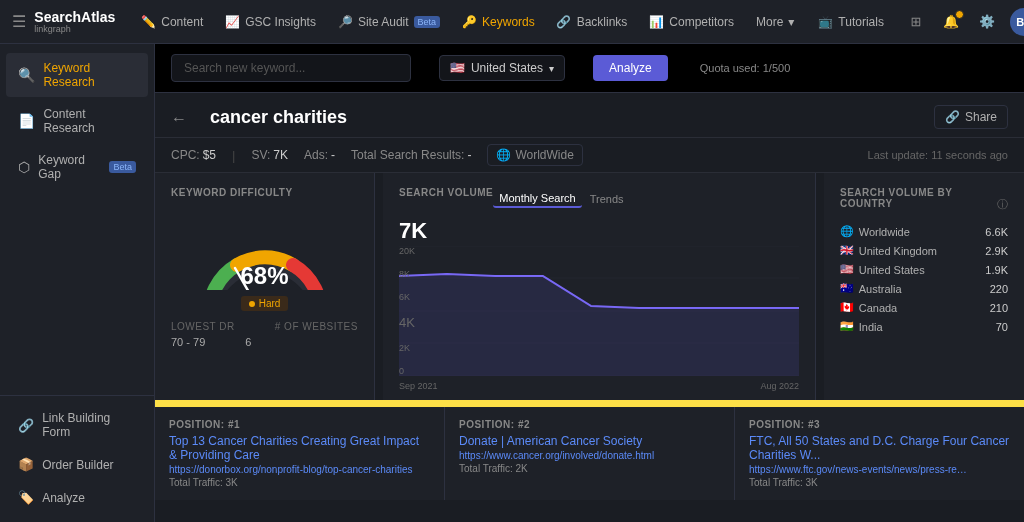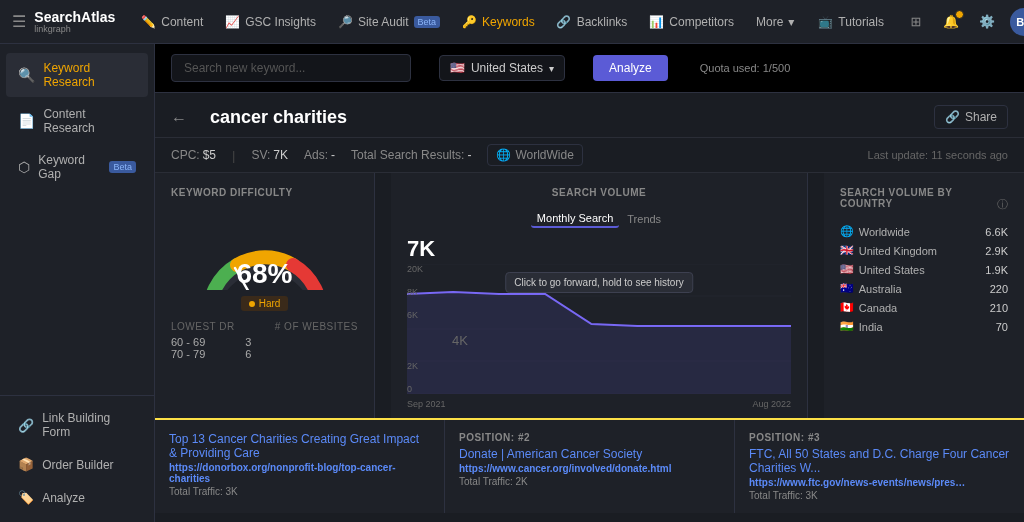--- a/index.html
+++ b/index.html
@@ -50,45 +50,45 @@
 
     
     .keyword-meta { padding: 6px 16px; display: flex; align-items: center; gap: 16px; border-bottom: 1px solid #2a2d36; }
     .meta-item { color: #888; font-size: 12px; display: flex; align-items: center; gap: 3px; }
     .meta-item span { color: #ccc; font-weight: 500; }
     .meta-divider { color: #444; }
     .last-update { margin-left: auto; color: #666; font-size: 11px; }
     .worldwide-btn { display: flex; align-items: center; gap: 4px; color: #888; font-size: 12px; cursor: pointer; border: 1px solid #2d3140; border-radius: 4px; padding: 3px 8px; }
 
     
-    .cards-row { display: flex; gap: 16px; border-bottom: 2px solid #fde047; }
+    .cards-row { display: flex; gap: 8px; border-bottom: 7px solid #fde047; }
 
     
     .card { background: #1e2128; border-right: 1px solid #2d3140; padding: 14px 16px; }
     .card-title { color: #888; font-size: 10px; font-weight: 600; letter-spacing: 0.5px; text-transform: uppercase; margin-bottom: 12px; }
     .kd-card { width: 220px; }
     .sv-card { flex: 1; }
     .svbc-card { width: 200px; border-right: none; }
 
     
     .gauge-container { display: flex; flex-direction: column; align-items: center; }
     .gauge-wrap { position: relative; width: 140px; height: 80px; overflow: hidden; margin: 0 auto; }
     .gauge-wrap svg { width: 140px; height: 140px; }
-    .gauge-pct { position: absolute; bottom: 0; left: 50%; transform: translateX(-50%); font-size: 28px; font-weight: 700; color: #fff; }
+    .gauge-pct { position: absolute; bottom: 0; left: 50%; transform: translateX(-50%); font-size: 24px; font-weight: 700; color: #fff; }
     .hard-badge { background: #3a2a1a; color: #f0a500; font-size: 10px; padding: 2px 8px; border-radius: 3px; margin-top: 6px; display: inline-flex; align-items: center; gap: 4px; }
     .hard-dot { width: 6px; height: 6px; background: #f0a500; border-radius: 50%; }
 
     
     .dr-table { margin-top: 10px; }
     .dr-header { display: flex; gap: 40px; color: #666; font-size: 10px; text-transform: uppercase; letter-spacing: 0.5px; margin-bottom: 4px; }
     .dr-row { display: flex; gap: 40px; font-size: 11px; color: #aaa; }
     .dr-row span:last-child { display: flex; align-items: center; gap: 2px; }
 
     
-    .sv-header { display: flex; align-items: center; justify-content: flex-start; margin-bottom: 8px; flex-direction: column; }
+    .sv-header { display: flex; align-items: center; justify-content: flex-start; margin-bottom: 8px; }
     .sv-toggle { display: flex; gap: 2px; }
     .sv-toggle-btn { background: transparent; border: none; color: #888; font-size: 11px; cursor: pointer; padding: 2px 6px; border-radius: 3px; }
     .sv-toggle-btn.active { color: #fff; border-bottom: 2px solid #5b5bd6; }
     .sv-value { font-size: 22px; font-weight: 700; color: #fff; margin-bottom: 2px; }
     .tooltip-bubble { position: absolute; background: #2a2d36; border: 1px solid #3d4050; border-radius: 4px; padding: 4px 8px; font-size: 10px; color: #ccc; white-space: nowrap; top: 8px; left: 50%; transform: translateX(-50%); }
     .chart-area { position: relative; width: 100%; height: 140px; }
 
     
     .svbc-list { display: flex; flex-direction: column; gap: 6px; margin-top: 4px; }
     .svbc-row { display: flex; align-items: center; justify-content: space-between; font-size: 11px; }
@@ -96,21 +96,21 @@
     .svbc-val { color: #ccc; font-weight: 500; }
     .svbc-title { display: flex; align-items: center; gap: 5px; }
     .info-icon { color: #666; font-size: 11px; cursor: pointer; }
 
     
     .serp-section { padding: 0; display: flex; gap: 0; }
     .serp-item { flex: 1; border-right: 1px solid #2d3140; padding: 12px 14px; background: #1e2128; }
     .serp-item:last-child { border-right: none; }
     .position-label { color: #888; font-size: 10px; font-weight: 600; letter-spacing: 0.5px; text-transform: uppercase; margin-bottom: 4px; }
     .serp-title { color: #5b8af8; font-size: 12px; margin-bottom: 2px; cursor: pointer; }
-    .serp-url { color: #5b8af8; font-size: 10px; margin-bottom: 2px; font-weight: bold; }
+    .serp-url { color: #5b8af8; font-size: 10px; margin-bottom: 2px; }
     .serp-traffic { color: #888; font-size: 10px; }
   </style>
 </head>
 <body>
 
 <div class="top-nav">
   <div class="logo-area">
     <span class="hamburger">☰</span>
     <div>
       <span class="logo-text">SearchAtlas</span>
@@ -257,61 +257,56 @@
             <span class="hard-dot"></span>
             <span>Hard</span>
           </div>
         </div>
         <div class="dr-table">
           <div class="dr-header">
             <span>LOWEST DR</span>
             <span># OF WEBSITES</span>
           </div>
           <div class="dr-row">
-            <span>60 - 69</span>
-            <span>3</span>
-          </div>
-          <div class="dr-row">
             <span>70 - 79</span>
             <span>6</span>
           </div>
         </div>
       </div>
 
       <div class="card sv-card">
         <div class="sv-header">
           <span class="card-title">SEARCH VOLUME</span>
           <div class="sv-toggle">
             <button class="sv-toggle-btn active">Monthly Search</button>
             <button class="sv-toggle-btn">Trends</button>
           </div>
         </div>
         <div class="sv-value">7K</div>
         <div class="chart-area">
           
-          <div class="tooltip-bubble">Click to go forward, hold to see history</div>
           
           <svg width="100%" height="130" viewBox="0 0 500 130" preserveAspectRatio="none">
 
             <line x1="0" y1="0" x2="500" y2="0" stroke="#2a2d36" stroke-width="0.5"></line>
             <line x1="0" y1="32" x2="500" y2="32" stroke="#2a2d36" stroke-width="0.5"></line>
             <line x1="0" y1="65" x2="500" y2="65" stroke="#2a2d36" stroke-width="0.5"></line>
             <line x1="0" y1="97" x2="500" y2="97" stroke="#2a2d36" stroke-width="0.5"></line>
             <line x1="0" y1="130" x2="500" y2="130" stroke="#2a2d36" stroke-width="0.5"></line>
 
             <path d="M0,30 L60,28 L120,30 L180,30 L240,60 L300,62 L360,62 L420,62 L500,62" fill="none" stroke="#7b6af8" stroke-width="2"></path>
 
             <path d="M0,30 L60,28 L120,30 L180,30 L240,60 L300,62 L360,62 L420,62 L500,62 L500,130 L0,130 Z" fill="rgba(91,90,214,0.15)"></path>
           </svg>
           
           <div style="position:absolute;left:0;top:0;height:130px;display:flex;flex-direction:column;justify-content:space-between;pointer-events:none;">
             <span style="font-size:9px;color:#666;">20K</span>
             <span style="font-size:9px;color:#666;">8K</span>
             <span style="font-size:9px;color:#666;">6K</span>
-            <span style="font-size:13px;color:#666;padding-left:45px;">4K</span>
+            <span style="font-size:13px;color:#666;">4K</span>
             <span style="font-size:9px;color:#666;">2K</span>
             <span style="font-size:9px;color:#666;">0</span>
           </div>
           
           <div style="display:flex;justify-content:space-between;font-size:9px;color:#666;margin-top:2px;">
             <span>Sep 2021</span>
             <span>Aug 2022</span>
           </div>
         </div>
       </div>
@@ -363,20 +358,21 @@
               <span>India</span>
             </div>
             <span class="svbc-val">70</span>
           </div>
         </div>
       </div>
     </div>
 
     <div class="serp-section">
       <div class="serp-item">
+        <div class="position-label">POSITION: #1</div>
         <div class="serp-title">Top 13 Cancer Charities Creating Great Impact &amp; Providing Care</div>
         <div class="serp-url">https://donorbox.org/nonprofit-blog/top-cancer-charities</div>
         <div class="serp-traffic">Total Traffic: 3K</div>
       </div>
       <div class="serp-item">
         <div class="position-label">POSITION: #2</div>
         <div class="serp-title">Donate | American Cancer Society</div>
         <div class="serp-url">https://www.cancer.org/involved/donate.html</div>
         <div class="serp-traffic">Total Traffic: 2K</div>
       </div>

